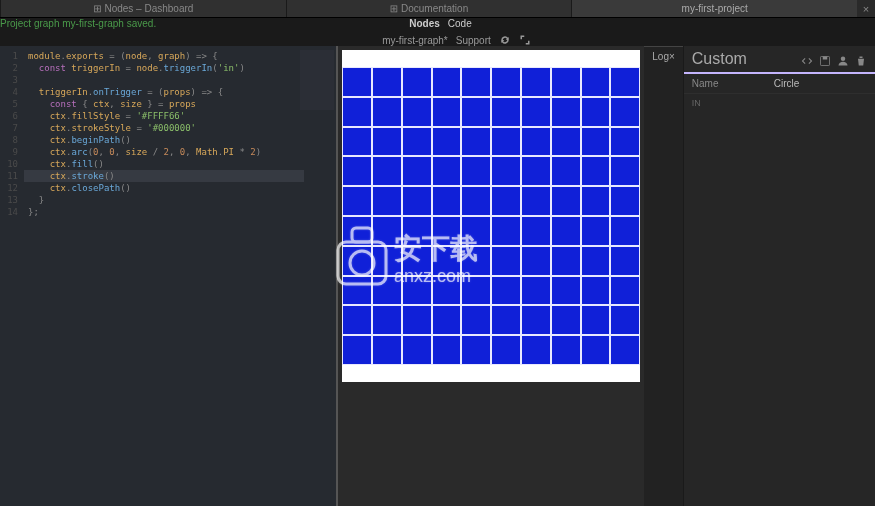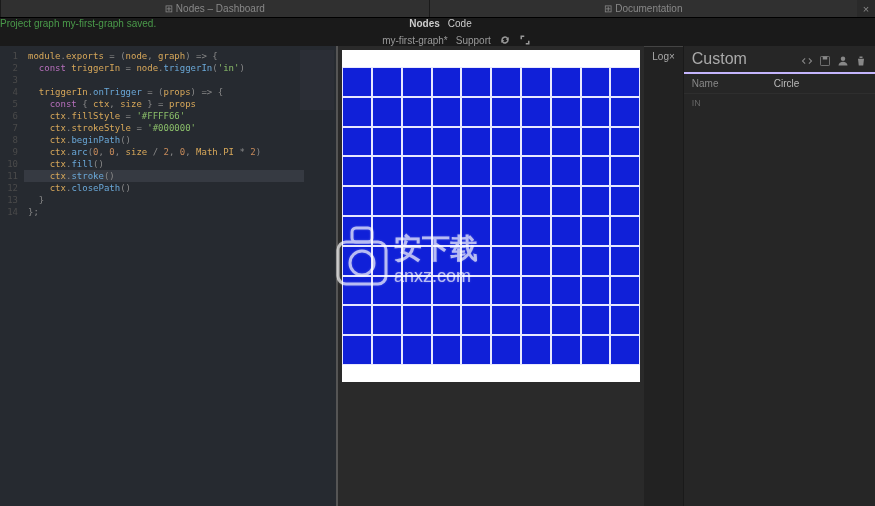--- a/index.html
+++ b/index.html
@@ -48,20 +48,21 @@
 .insp-item { padding: 3px 12px; font-size: 9px; color: #888; }
 .watermark { position: absolute; left: 330px; top: 218px; pointer-events: none; opacity: .7; }
 .watermark svg { filter: drop-shadow(0 0 1px rgba(255,255,255,.3)); }
 </style>
 </head>
 <body>
 
 <div class="top-tabs" id="top-tabs">
     <div class="top-tab">⊞ Nodes – Dashboard</div>
     <div class="top-tab">⊞ Documentation</div>
+    <div class="top-tab active">my-first-project</div>
     <div class="top-tab-close">×</div>
   </div>
 
 <div class="toolbar" style="position:relative">
   <div class="toolbar-left">
     <span class="lbl"><b>Nodes</b></span>
     <span class="lbl" style="margin-left:6px">Code</span>
   </div>
   <div class="save-msg">Project graph my-first-graph saved.</div>
   <div class="toolbar-right">

